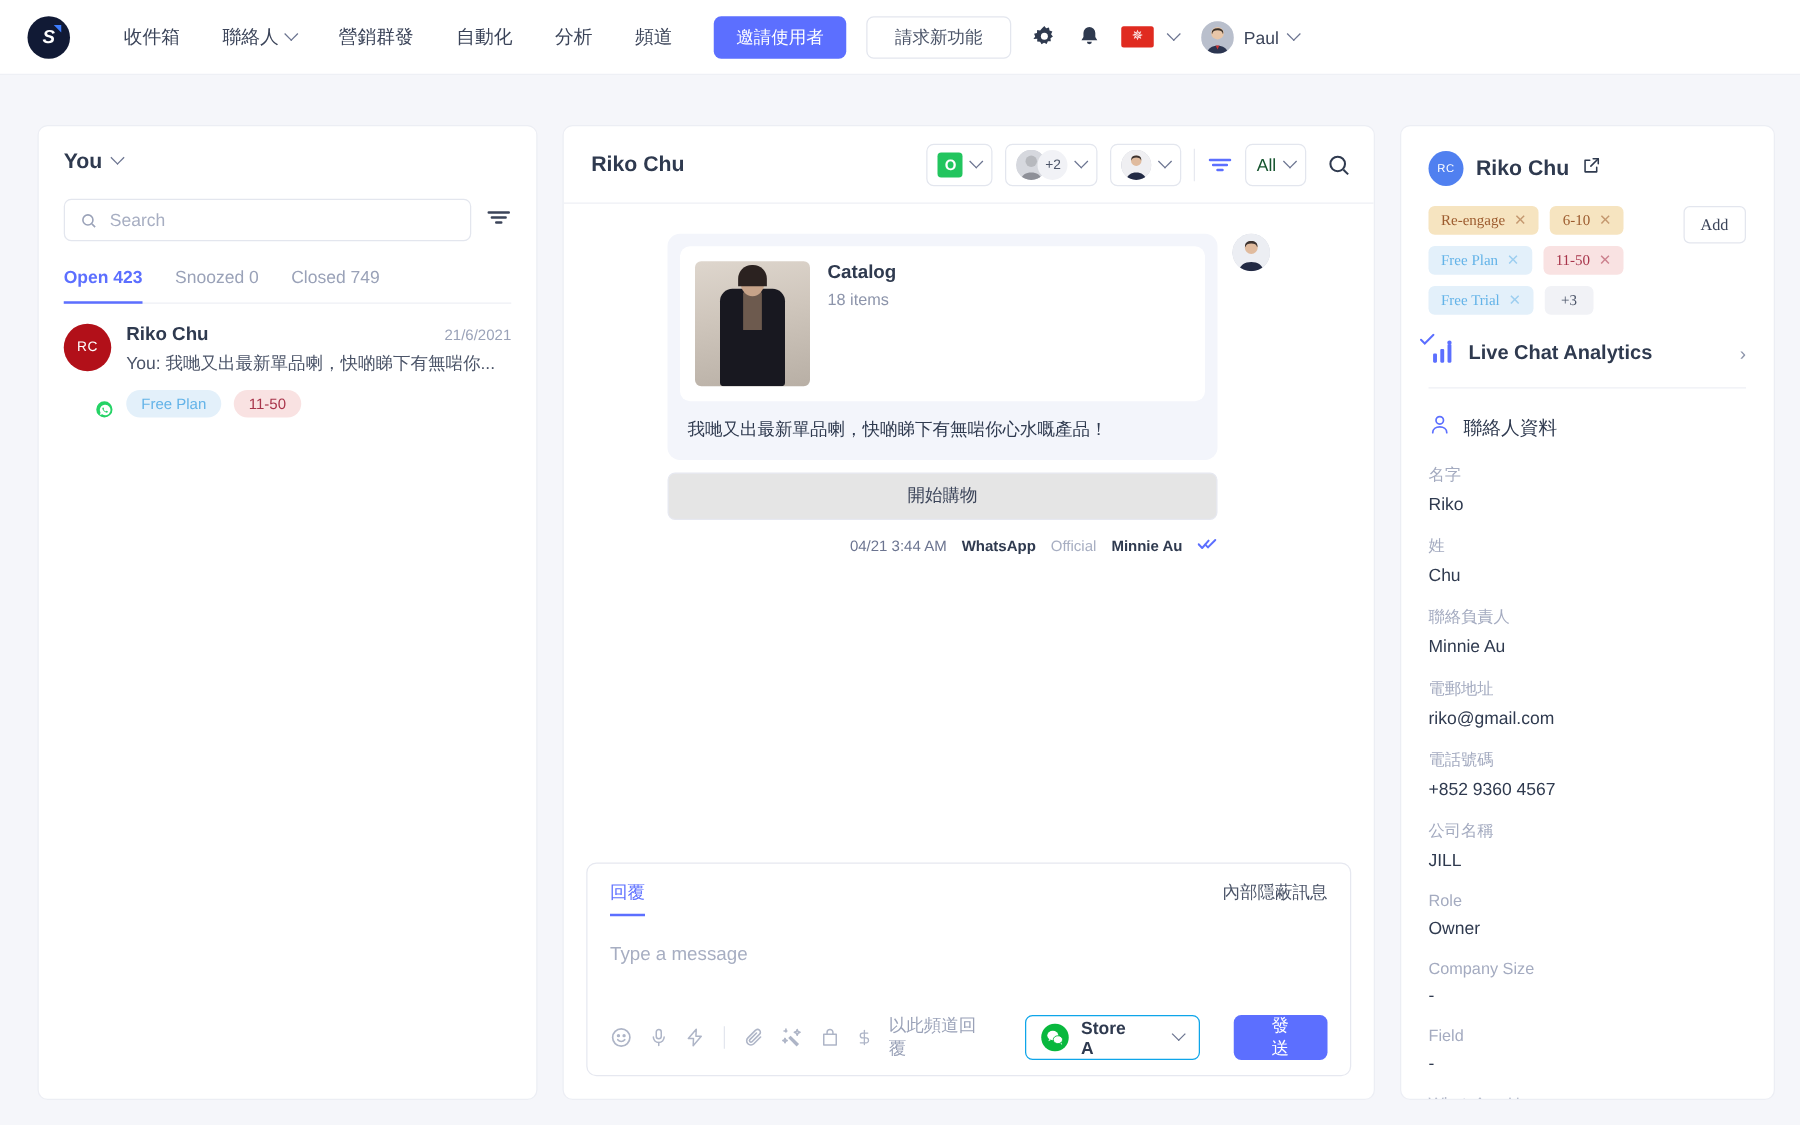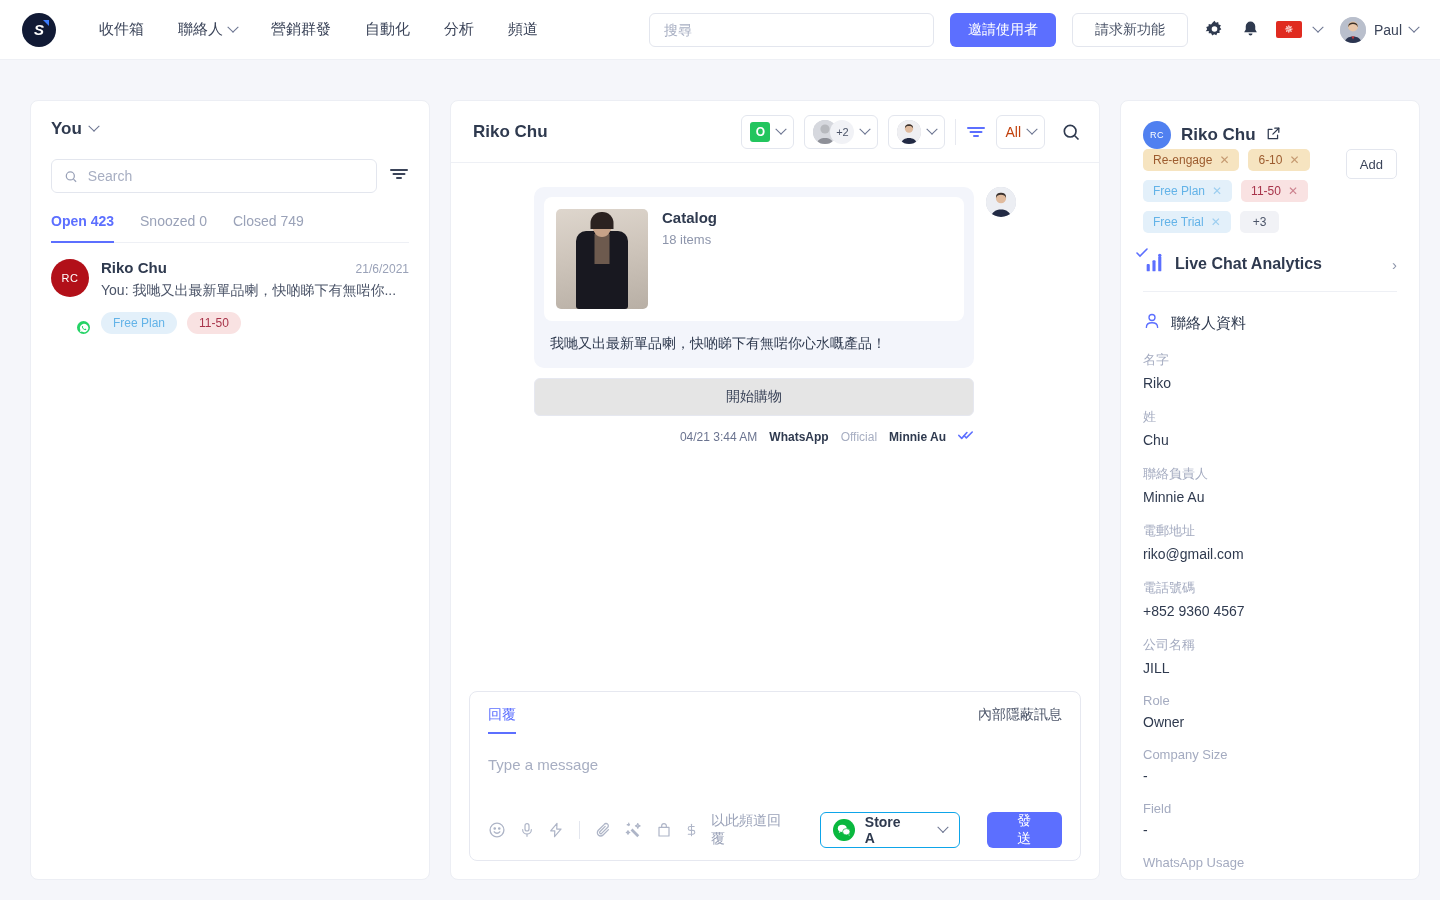--- a/index.html
+++ b/index.html
@@ -166,21 +166,21 @@
     display: flex; align-items: center; justify-content: center;
   }
   .av-stack { display: flex; align-items: center; }
   .av-sm { width: 24px; height: 24px; border-radius: 50%; overflow: hidden; background: #c9ccd6; }
   .av-plus {
     width: 24px; height: 24px; border-radius: 50%; background: #f1f2f6;
     font-size: 11px; color: #4b5468; margin-left: -7px;
     display: flex; align-items: center; justify-content: center;
   }
   .divider-v { width: 1px; height: 26px; background: #e7e9f0; }
-  .all-txt { font-size: 14px; color: #c2410c; }
+  .all-txt { font-size: 14px; color: #14532d; }
   .chat-body {
     flex: 1; overflow-y: auto; padding: 24px 18px 10px 18px;
     position: relative;
   }
   .msg-row { display: flex; gap: 12px; justify-content: center; }
   .msg-col { width: 440px; }
   .bubble {
     background: #f3f5fb; border-radius: 10px; padding: 10px;
   }
   .card {
@@ -266,21 +266,21 @@
   
   .p-right { width: 300px; flex: none; overflow: hidden; position: relative; }
   .r-scroll { flex: 1; overflow-y: auto; padding: 20px 22px 20px 22px; }
   .r-head { display: flex; align-items: center; gap: 10px; }
   .r-av {
     width: 28px; height: 28px; border-radius: 50%; background: #5080f0;
     color: #fff; font-size: 9px; letter-spacing: .4px;
     display: flex; align-items: center; justify-content: center; flex: none;
   }
   .r-name { font-size: 17px; font-weight: bold; color: #2f3a4f; }
-  .r-tags-wrap { display: flex; gap: 10px; }
+  .r-tags-wrap { display: flex; margin-top: 16px; gap: 10px; font-family: Liberation Serif, serif; }
   .r-tags { display: flex; flex-wrap: wrap; gap: 9px; flex: 1; align-content: flex-start; }
   .r-tag {
     display: flex; align-items: center; gap: 7px;
     font-size: 12px; padding: 4px 10px; border-radius: 5px; cursor: pointer;
   }
   .x { font-size: 12px; opacity: .55; }
   .add-btn {
     height: 30px; padding: 0 13px; border: 1px solid #e3e6ee; border-radius: 5px;
     background: #fff; font-size: 13px; color: #3b4459; cursor: pointer;
     font-family: inherit; flex: none;
@@ -326,23 +326,20 @@
       <span>自動化</span>
     </div>
     <div class="nav-item">
       <span>分析</span>
     </div>
     <div class="nav-item">
       <span>頻道</span>
     </div>
   </div>
 
-  <div class="search-top">
-    <input value="" placeholder="搜尋" style="">
-  </div>
 
   <button class="btn-primary">邀請使用者</button>
   <button class="btn-ghost">請求新功能</button>
 
   <span class="icon-btn">
     <svg width="21" height="21" viewBox="0 0 24 24" fill="#2f3a4f">
       <path d="M12 2l1.6 2.2 2.6-.7.5 2.7 2.6.9-1.2 2.4 1.7 2.1-2.2 1.6.3 2.7-2.7.2-1.1 2.5-2.4-1.2-2.3 1.4-1.3-2.4-2.7-.1.1-2.7L2 13.9l1.6-2.2-1-2.5 2.6-.8.2-2.7 2.7.5L9.9 4z"></path>
       <circle cx="12" cy="11.5" r="3.2" fill="#fff"></circle>
     </svg>
   </span>

